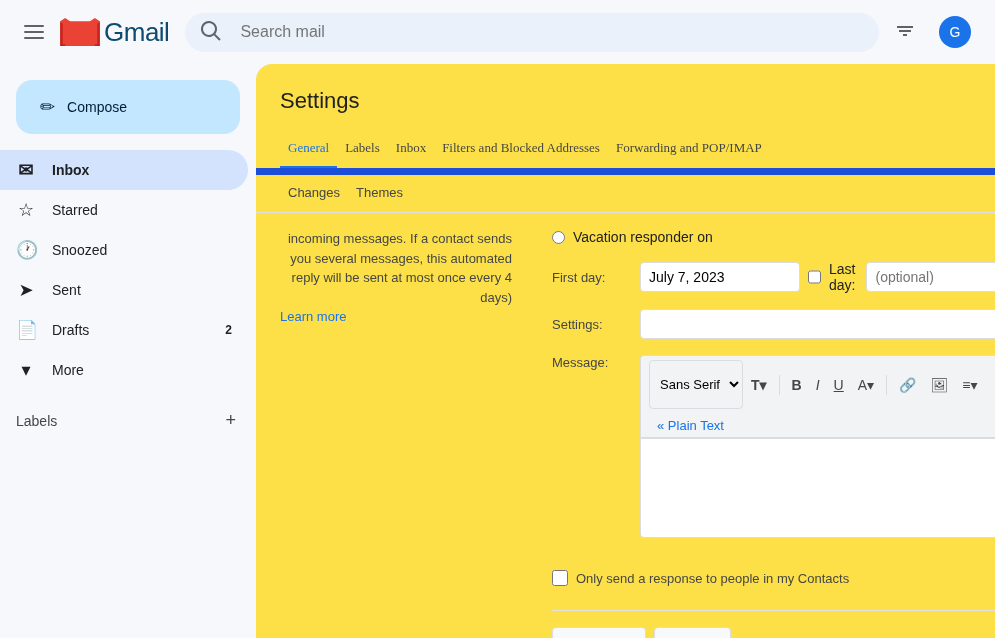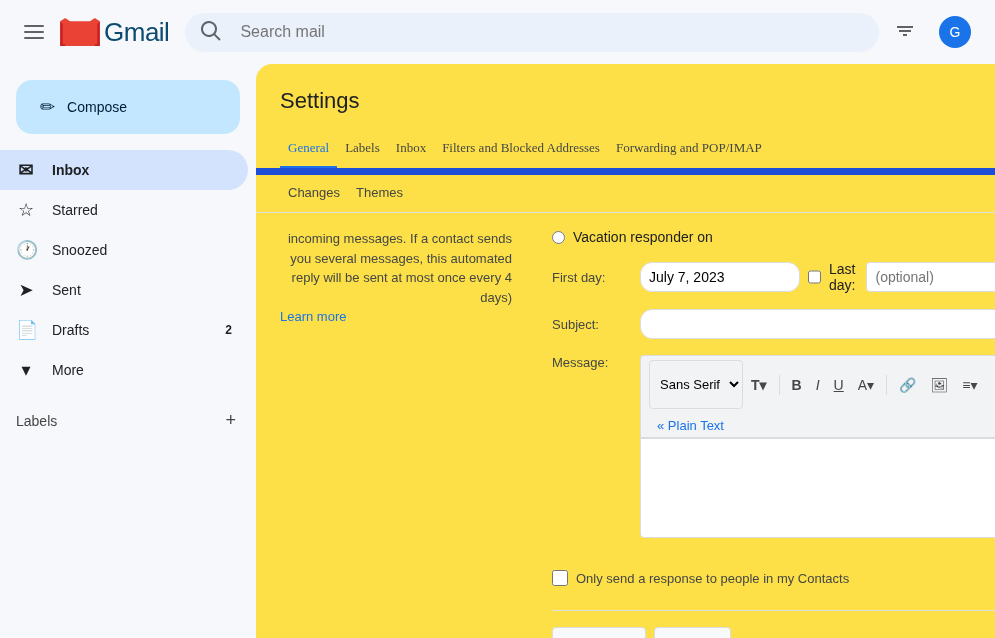--- a/index.html
+++ b/index.html
@@ -47,21 +47,21 @@
     .settings-label-col { width: 280px; padding: 0 24px; color: #444746; font-size: 13px; line-height: 1.5; flex-shrink: 0; }
     .settings-label-col a { color: #1a73e8; text-decoration: none; }
     .settings-value-col { flex: 1; padding: 0 16px; }
 
     
     .vacation-note { font-size: 13px; color: #444746; line-height: 1.5; text-align: right; }
 
     
     .form-row { display: flex; align-items: center; margin-bottom: 16px; gap: 8px; }
     .form-label { font-size: 13px; color: #444746; min-width: 80px; }
-    .text-input { border: 1px solid #dadce0; border-radius: 12px; padding: 6px 8px; font-size: 14px; outline: none; }
+    .text-input { border: 1px solid #dadce0; border-radius: 4px; padding: 6px 8px; font-size: 14px; outline: none; }
     .date-input { width: 160px; }
     .subject-input { width: 380px; }
     .last-day-check { display: flex; align-items: center; gap: 8px; }
     .last-day-check input[type="checkbox"] { width: 16px; height: 16px; }
     .optional-input { border: 1px solid #dadce0; border-radius: 4px; padding: 6px 8px; font-size: 14px; color: #9aa0a6; width: 180px; }
 
     
     .message-row { display: flex; flex-direction: column; margin-bottom: 16px; }
     .message-toolbar { display: flex; align-items: center; background: #f1f3f4; border: 1px solid #dadce0; border-bottom: none; border-radius: 4px 4px 0 0; padding: 4px 8px; gap: 2px; flex-wrap: wrap; }
     .toolbar-select { background: none; border: 1px solid #dadce0; border-radius: 4px; padding: 15px 6px; font-size: 13px; cursor: pointer; }
@@ -198,21 +198,21 @@
               <span class="form-label">First day:</span>
               <input type="text" class="text-input date-input" value="July 7, 2023" style="">
               <label class="last-day-check">
                 <input type="checkbox" style="">
                 <span>Last day:</span>
               </label>
               <input type="text" class="optional-input" placeholder="(optional)" style="">
             </div>
 
             <div class="form-row">
-              <span class="form-label">Subject:</span>
+              <span class="form-label">Settings:</span>
               <input type="text" class="text-input subject-input" placeholder="" style="">
             </div>
 
             <div class="message-row">
               <div class="form-row" style="align-items:flex-start; gap:8px;">
                 <span class="form-label">Message:</span>
                 <div style="flex:1;">
                   <div class="message-toolbar">
                     <select class="toolbar-select">
                       <option>Sans Serif</option>

